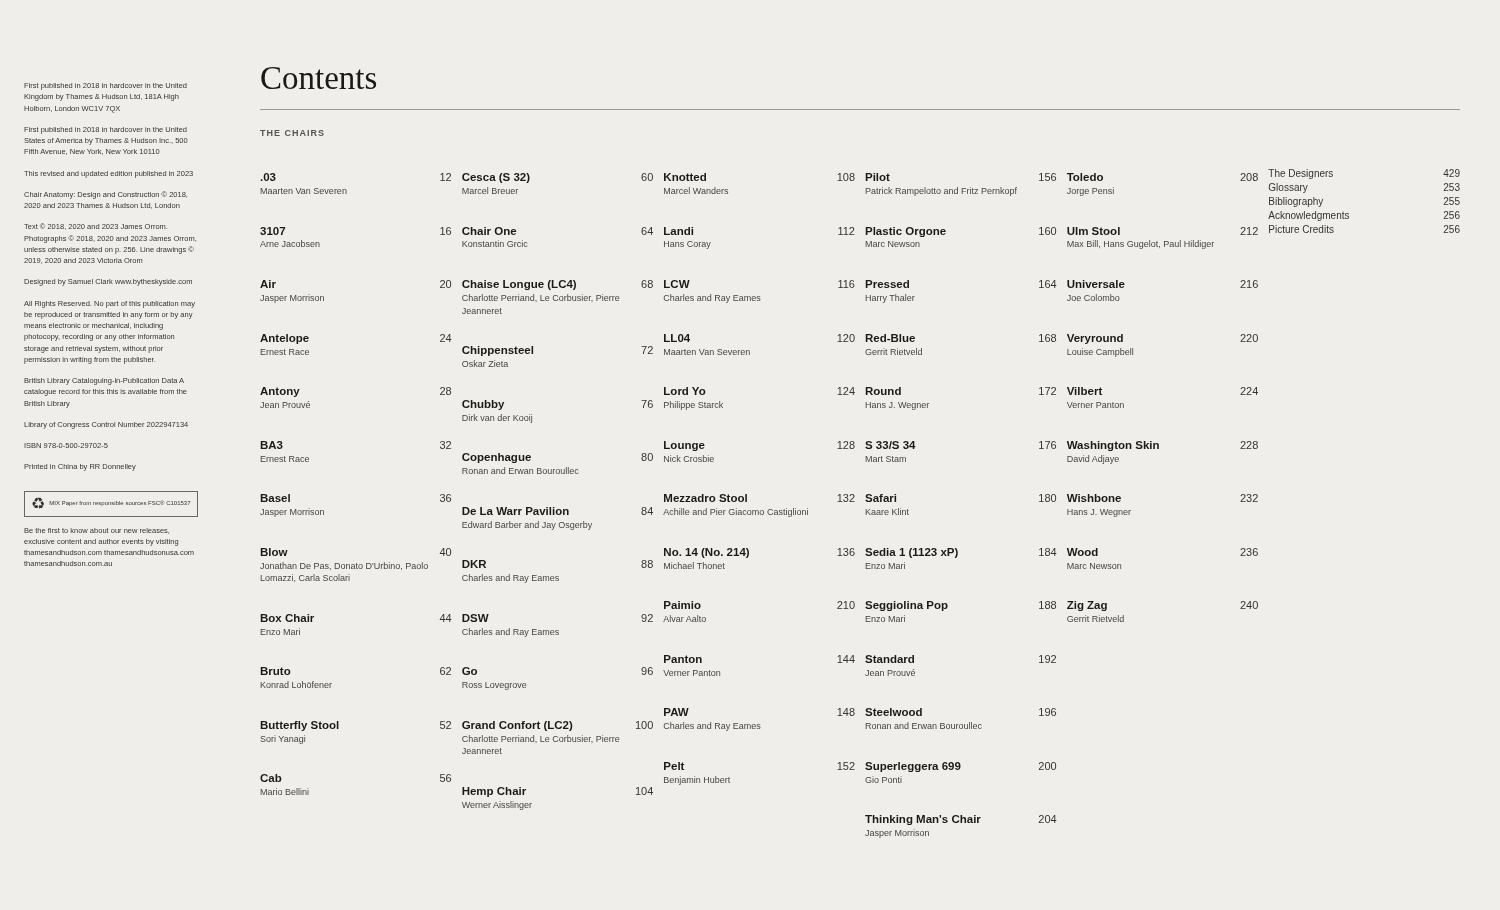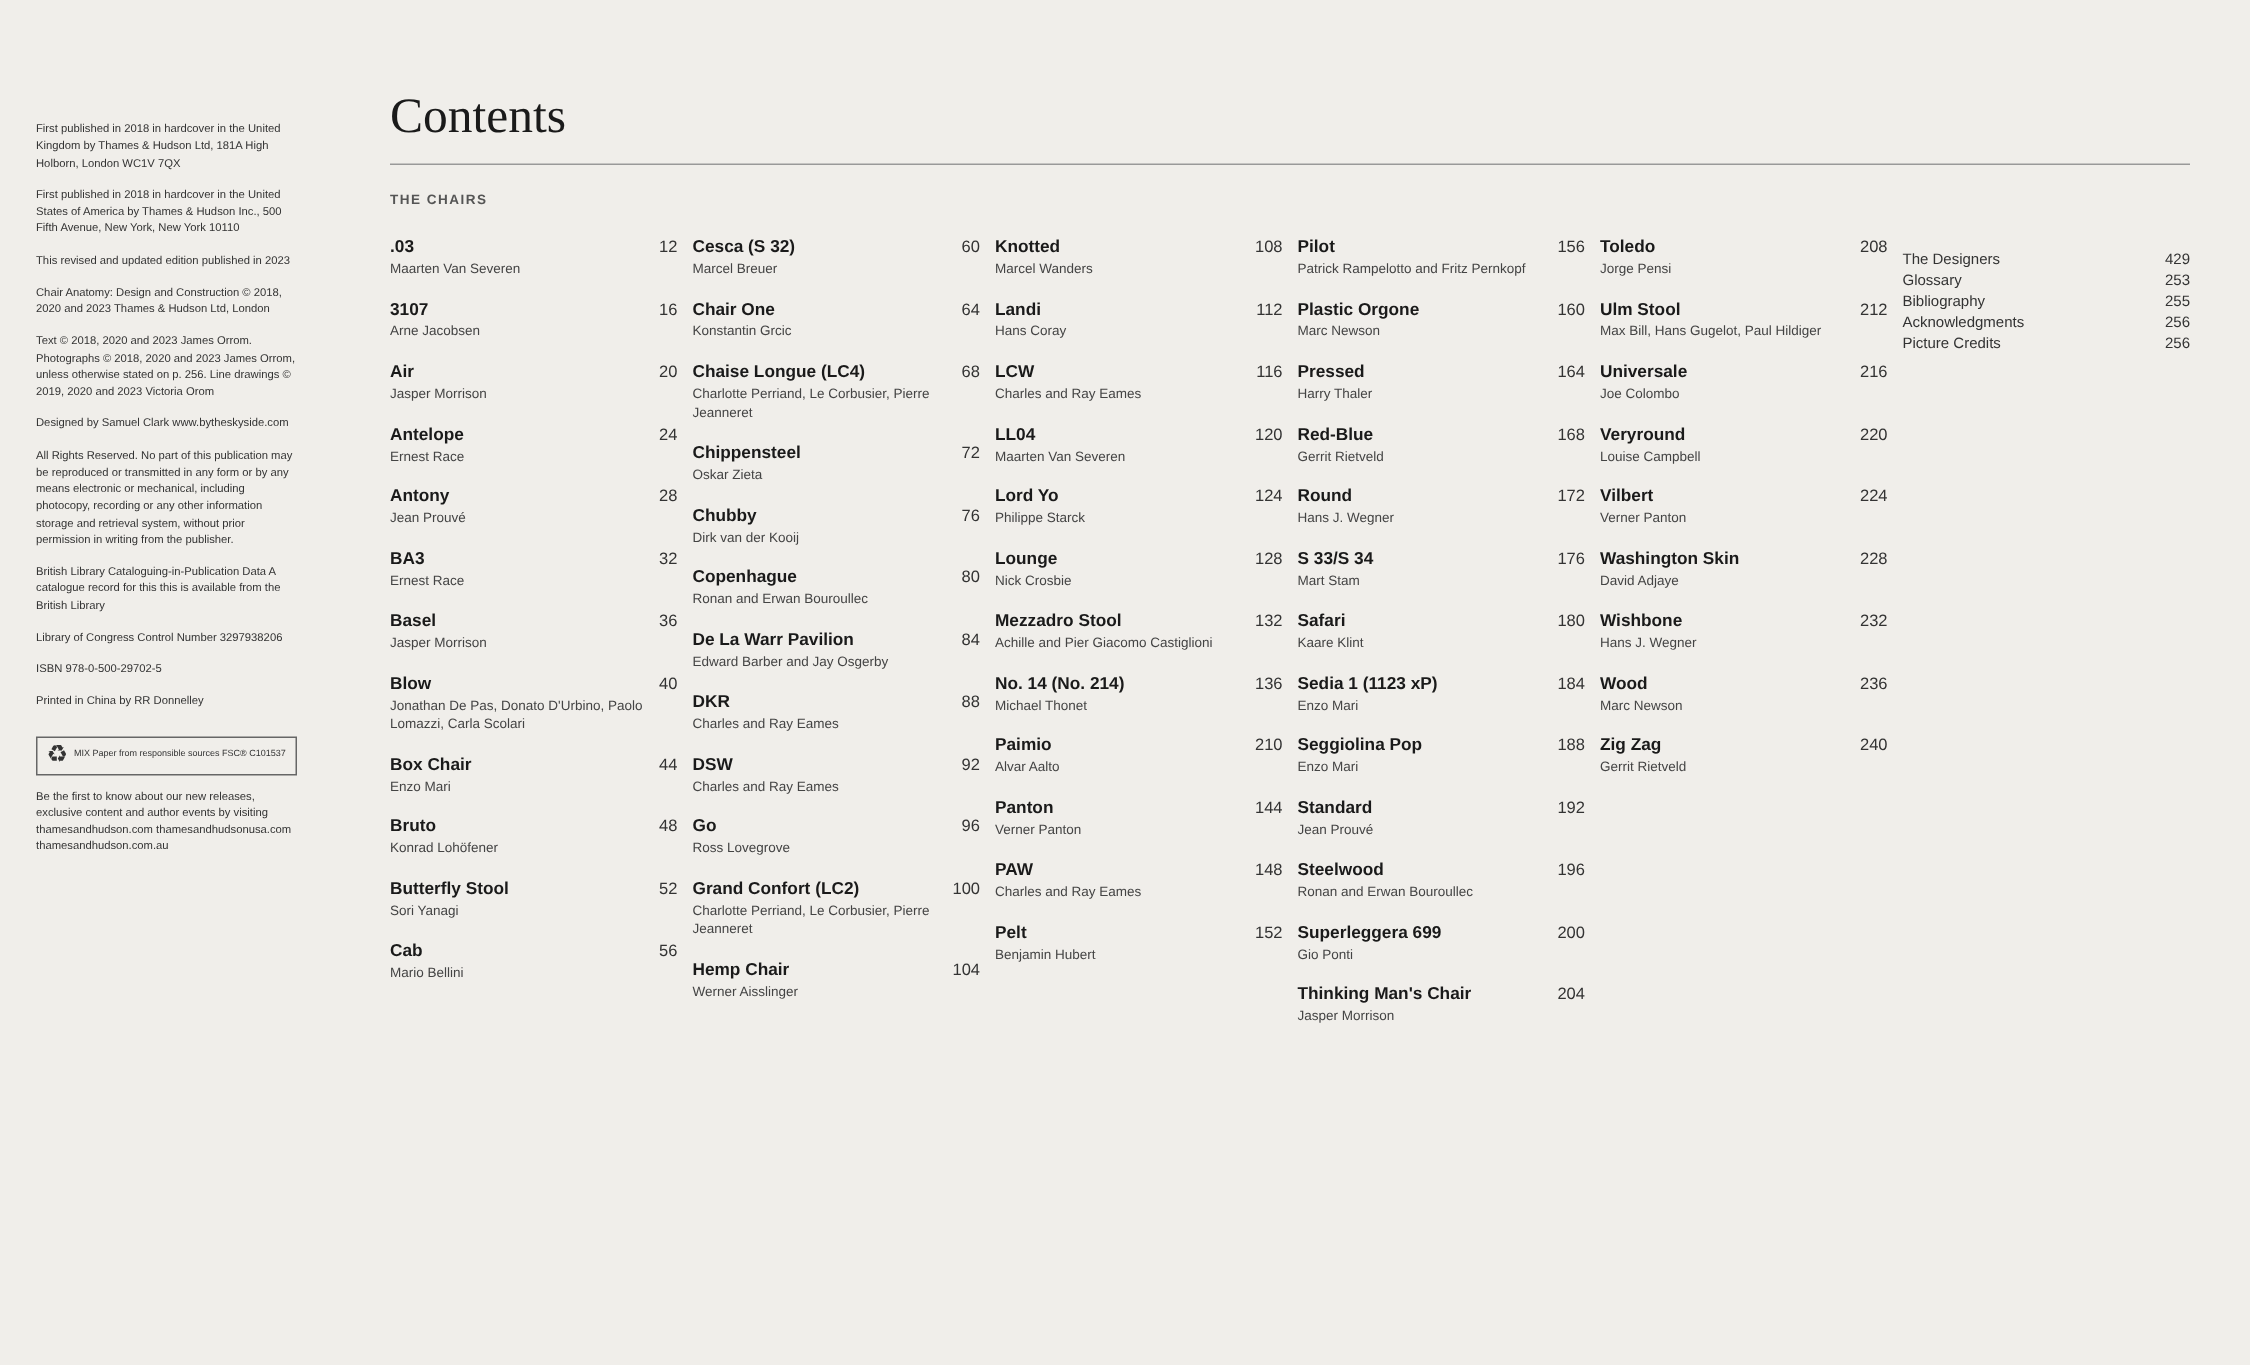--- a/index.html
+++ b/index.html
@@ -89,20 +89,21 @@
     }
     .chair-name-row {
       display: flex;
       align-items: baseline;
       justify-content: space-between;
     }
     .chair-name {
       font-size: 11.5px;
       font-weight: bold;
       line-height: 1.3;
+      margin-top: 12px;
     }
     .chair-page {
       font-size: 11px;
       font-weight: normal;
       color: #333;
       margin-left: 6px;
       flex-shrink: 0;
     }
     .chair-designer {
       font-size: 9px;
@@ -125,21 +126,21 @@
 
 <div class="left-panel">
   <p>First published in 2018 in hardcover in the United Kingdom by Thames &amp; Hudson Ltd, 181A High Holborn, London WC1V 7QX</p>
   <p>First published in 2018 in hardcover in the United States of America by Thames &amp; Hudson Inc., 500 Fifth Avenue, New York, New York 10110</p>
   <p>This revised and updated edition published in 2023</p>
   <p>Chair Anatomy: Design and Construction © 2018, 2020 and 2023 Thames &amp; Hudson Ltd, London</p>
   <p>Text © 2018, 2020 and 2023 James Orrom. Photographs © 2018, 2020 and 2023 James Orrom, unless otherwise stated on p. 256. Line drawings © 2019, 2020 and 2023 Victoria Orom</p>
   <p>Designed by Samuel Clark www.bytheskyside.com</p>
   <p>All Rights Reserved. No part of this publication may be reproduced or transmitted in any form or by any means electronic or mechanical, including photocopy, recording or any other information storage and retrieval system, without prior permission in writing from the publisher.</p>
   <p>British Library Cataloguing-in-Publication Data A catalogue record for this this is available from the British Library</p>
-  <p>Library of Congress Control Number 3297938206</p>
+  <p>Library of Congress Control Number 2022947134</p>
   <p>ISBN 978-0-500-29702-5</p>
   <p>Printed in China by RR Donnelley</p>
   <div class="fsc-box">
     <span class="fsc-icon">♻</span>
     <span class="fsc-text">MIX Paper from responsible sources FSC® C101537</span>
   </div>
   <p>Be the first to know about our new releases, exclusive content and author events by visiting thamesandhudson.com thamesandhudsonusa.com thamesandhudson.com.au</p>
 </div>
 
 <div class="main-content">
@@ -211,21 +212,21 @@
         <div class="chair-entry">
           <div class="chair-name-row">
             <span class="chair-name">Box Chair</span>
             <span class="chair-page">44</span>
           </div>
           <div class="chair-designer">Enzo Mari</div>
         </div>
         <div class="chair-entry">
           <div class="chair-name-row">
             <span class="chair-name">Bruto</span>
-            <span class="chair-page">48</span>
+            <span class="chair-page">62</span>
           </div>
           <div class="chair-designer">Konrad Lohöfener</div>
         </div>
         <div class="chair-entry">
           <div class="chair-name-row">
             <span class="chair-name">Butterfly Stool</span>
             <span class="chair-page">52</span>
           </div>
           <div class="chair-designer">Sori Yanagi</div>
         </div>

